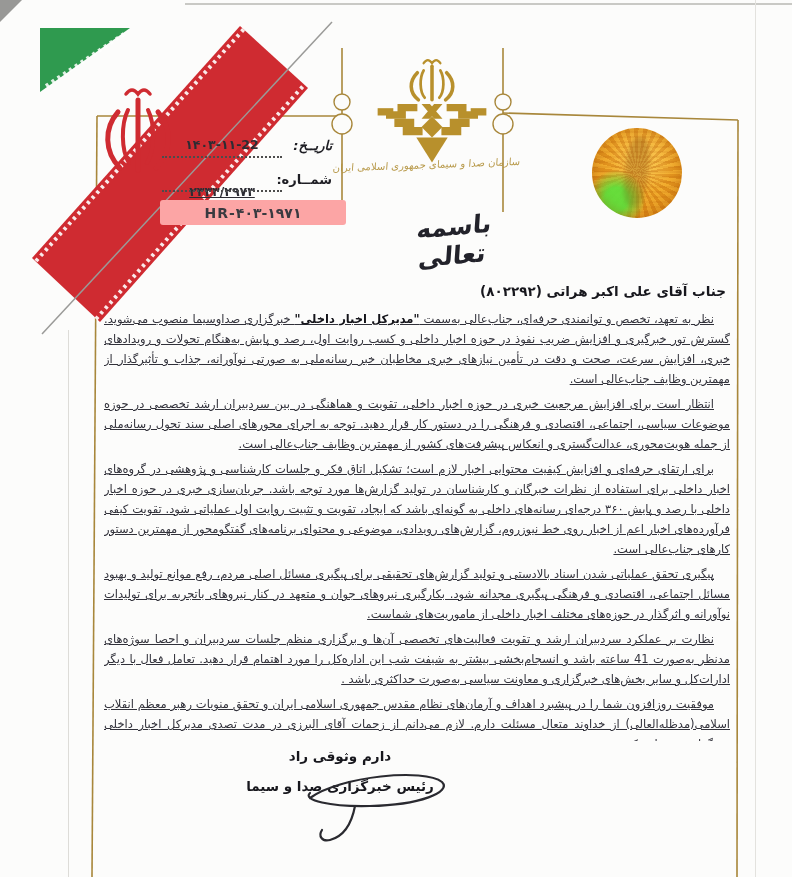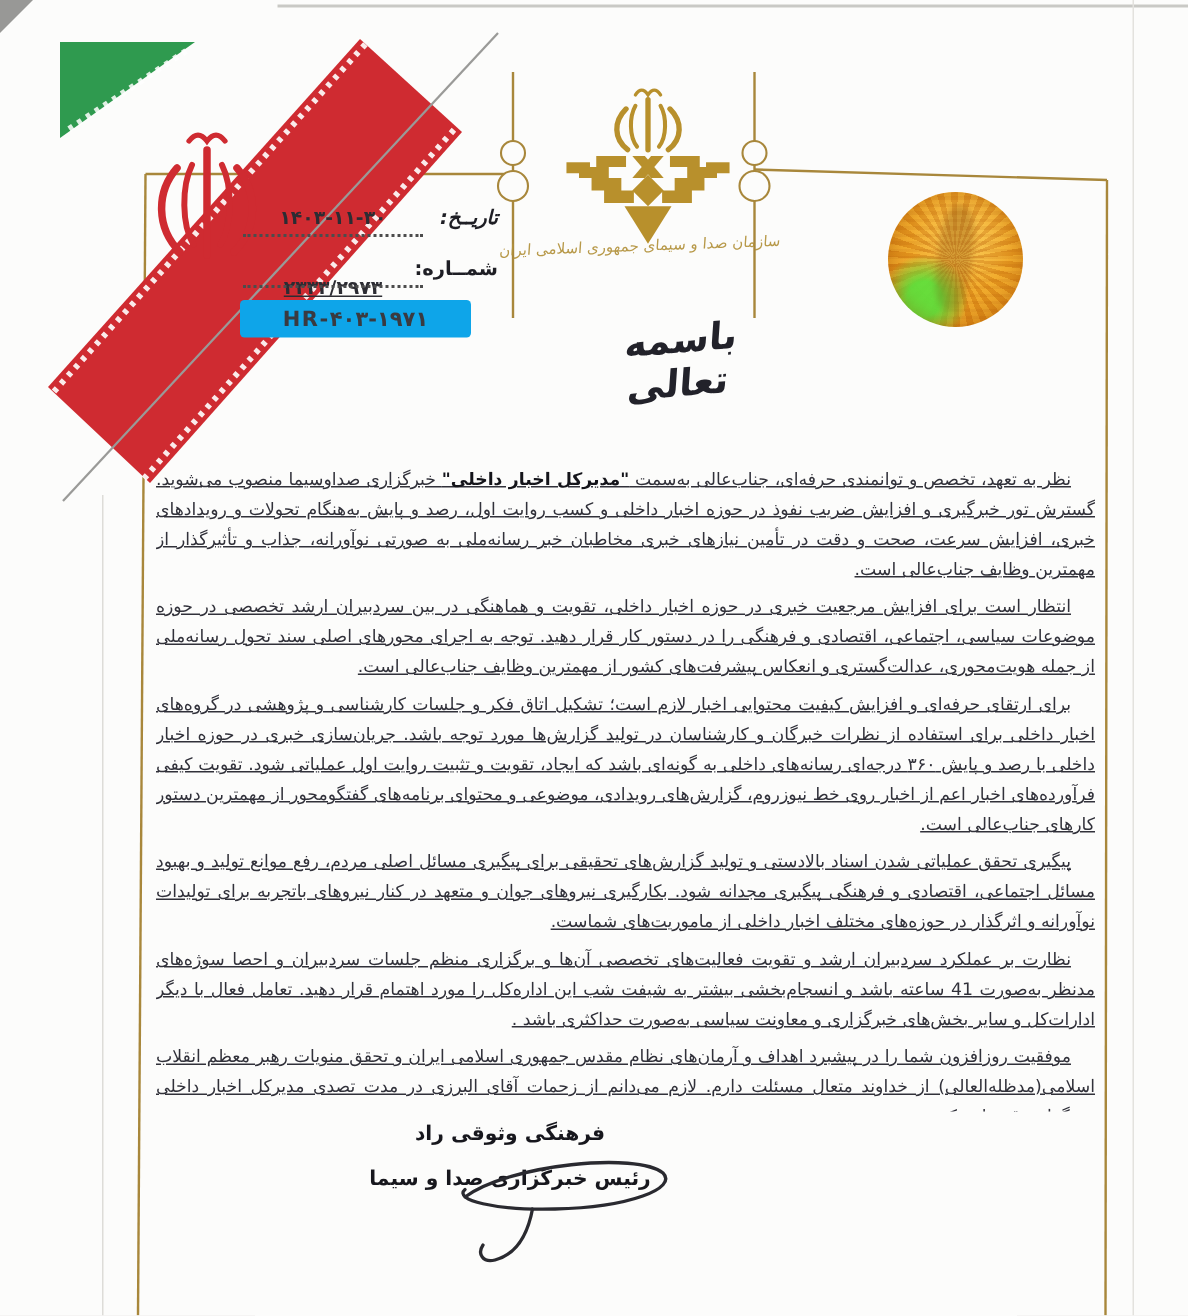--- a/index.html
+++ b/index.html
@@ -24,22 +24,22 @@
   .logo-svg{position:absolute;left:368px;top:58px;}
   .logo-caption{position:absolute;left:345px;top:159px;width:175px;text-align:center;
     font-size:10px;color:#b2913a;white-space:nowrap;
     transform:skewX(-6deg) rotate(-2deg);opacity:.92;}
 
   
   .meta-label{position:absolute;font-size:13px;font-weight:700;color:#1e1e24;}
   .meta-value{position:absolute;font-size:12.5px;font-weight:700;color:#2c2c33;
     text-align:center;direction:ltr;}
   .meta-dots{position:absolute;border-bottom:2px dotted #4c4c4c;height:0;}
-  .ref-strip{position:absolute;left:160px;top:200px;width:154px;height:25px;
-    background:#0ea5e9;border-radius:3px;display:flex;align-items:center;justify-content:center;}
+  .ref-strip{position:absolute;left:160px;top:200px;width:186px;height:25px;
+    background:#fca5a5;border-radius:3px;display:flex;align-items:center;justify-content:center;}
   .ref-code{font-size:14px;font-weight:700;color:#3a3a40;direction:ltr;letter-spacing:1px;}
 
   
   .holo{position:absolute;left:592px;top:128px;width:90px;height:90px;border-radius:50%;
     background:
       radial-gradient(circle at 27% 79%, rgba(96,224,60,.95) 0 12%, rgba(96,224,60,0) 30%),
       repeating-conic-gradient(from 20deg, rgba(196,110,10,.30) 0deg 6deg, rgba(255,205,70,.22) 6deg 12deg),
       repeating-linear-gradient(0deg, rgba(180,90,10,.16) 0 2px, transparent 2px 5px),
       radial-gradient(circle at 55% 35%, #f6bd4a 0 18%, #eda226 45%, #e18f1a 75%, #d8860f 100%);
     box-shadow:inset 0 0 12px rgba(150,70,0,.35);}
@@ -131,50 +131,51 @@
       <polygon points="62,44 70,44 58,58 50,58"></polygon>
       <polygon points="24,58 43,58 43,66 51,66 51,74 32,74 32,66 24,66"></polygon>
       <polygon points="96,58 77,58 77,66 69,66 69,74 88,74 88,66 96,66"></polygon>
       <polygon points="60,56 70,66 60,76 50,66"></polygon>
       <polygon points="45,76 75,76 60,100"></polygon>
     </g>
   </svg>
   <div class="logo-caption">سازمان صدا و سیمای جمهوری اسلامی ایران</div>
 
   <div class="meta-label" style="right:460px;top:138px;font-style:italic;">تاریــخ:</div>
-  <div class="meta-value" style="left:163px;top:137px;width:118px;">۱۴۰۳-۱۱-۳۰</div>
+  <div class="meta-value" style="left:163px;top:137px;width:118px;">۱۴۰۳-۱۱-22</div>
   <div class="meta-dots" style="left:162px;top:156px;width:120px;"></div>
 
   <div class="meta-label" style="right:460px;top:172px;">شمــاره:</div>
   <div class="meta-value" style="left:163px;top:184px;width:118px;text-decoration:underline;">۲۳۳۳/۲۹۷۳</div>
   <div class="meta-dots" style="left:162px;top:190px;width:120px;"></div>
 
   <div class="ref-strip">
     <span class="ref-code">HR-۴۰۳-۱۹۷۱</span>
   </div>
 
   <div class="holo">
     <div class="holo-core"></div>
   </div>
 
   <div class="besmellah">باسمه تعالی</div>
 
+  <div class="addressee">جناب آقای علی اکبر هراتی (۸۰۲۲۹۲)</div>
 
   <div class="body-text">
     <p>
       <span>نظر به تعهد، تخصص و توانمندی حرفه‌ای، جناب‌عالی به‌سمت </span><b>"مدیرکل اخبار داخلی"</b><span> خبرگزاری صداوسیما منصوب می‌شوید. گسترش تور خبرگیری و افزایش ضریب نفوذ در حوزه اخبار داخلی و کسب روایت اول، رصد و پایش به‌هنگام تحولات و رویدادهای خبری، افزایش سرعت، صحت و دقت در تأمین نیازهای خبری مخاطبان خبر رسانه‌ملی به صورتی نوآورانه، جذاب و تأثیرگذار از مهمترین وظایف جناب‌عالی است.</span>
     </p>
     <p>انتظار است برای افزایش مرجعیت خبری در حوزه اخبار داخلی، تقویت و هماهنگی در بین سردبیران ارشد تخصصی در حوزه موضوعات سیاسی، اجتماعی، اقتصادی و فرهنگی را در دستور کار قرار دهید. توجه به اجرای محورهای اصلی سند تحول رسانه‌ملی از جمله هویت‌محوری، عدالت‌گستری و انعکاس پیشرفت‌های کشور از مهمترین وظایف جناب‌عالی است.</p>
     <p>برای ارتقای حرفه‌ای و افزایش کیفیت محتوایی اخبار لازم است؛ تشکیل اتاق فکر و جلسات کارشناسی و پژوهشی در گروه‌های اخبار داخلی برای استفاده از نظرات خبرگان و کارشناسان در تولید گزارش‌ها مورد توجه باشد. جریان‌سازی خبری در حوزه اخبار داخلی با رصد و پایش ۳۶۰ درجه‌ای رسانه‌های داخلی به گونه‌ای باشد که ایجاد، تقویت و تثبیت روایت اول عملیاتی شود. تقویت کیفی فرآورده‌های اخبار اعم از اخبار روی خط نیوزروم، گزارش‌های رویدادی، موضوعی و محتوای برنامه‌های گفتگومحور از مهمترین دستور کارهای جناب‌عالی است.</p>
     <p>پیگیری تحقق عملیاتی شدن اسناد بالادستی و تولید گزارش‌های تحقیقی برای پیگیری مسائل اصلی مردم، رفع موانع تولید و بهبود مسائل اجتماعی، اقتصادی و فرهنگی پیگیری مجدانه شود. بکارگیری نیروهای جوان و متعهد در کنار نیروهای باتجربه برای تولیدات نوآورانه و اثرگذار در حوزه‌های مختلف اخبار داخلی از ماموریت‌های شماست.</p>
     <p>نظارت بر عملکرد سردبیران ارشد و تقویت فعالیت‌های تخصصی آن‌ها و برگزاری منظم جلسات سردبیران و احصا سوژه‌های مدنظر به‌صورت 41 ساعته باشد و انسجام‌بخشی بیشتر به شیفت شب این اداره‌کل را مورد اهتمام قرار دهید. تعامل فعال با دیگر ادارات‌کل و سایر بخش‌های خبرگزاری و معاونت سیاسی به‌صورت حداکثری باشد .</p>
     <p>موفقیت روزافزون شما را در پیشبرد اهداف و آرمان‌های نظام مقدس جمهوری اسلامی ایران و تحقق منویات رهبر معظم انقلاب اسلامی(مدظله‌العالی) از خداوند متعال مسئلت دارم. لازم می‌دانم از زحمات آقای البرزی در مدت تصدی مدیرکل اخبار داخلی خبرگزاری قدردانی کنم.</p>
   </div>
 
-  <div class="sig-name">فرهنگی وثوقی راد</div>
+  <div class="sig-name">دارم وثوقی راد</div>
   <div class="sig-title">رئیس خبرگزاری صدا و سیما</div>
   <svg class="sig-svg" width="240" height="110" viewBox="0 0 240 110">
     <g stroke="#2a2a30" stroke-width="2.2" fill="none" stroke-linecap="round">
       <path d="M80,46 C110,24 195,16 212,30 C222,40 190,53 140,54 C100,55 72,48 80,41"></path>
       <path d="M125,54 C122,70 115,84 100,88 C92,90 88,84 92,78"></path>
     </g>
   </svg>
 
 </div>
 

